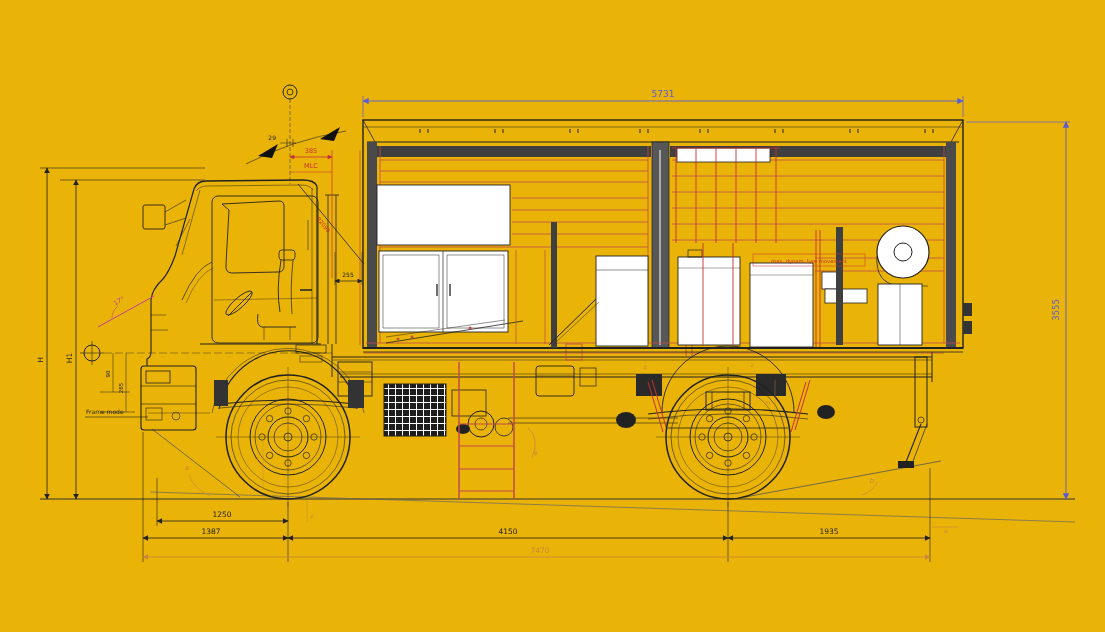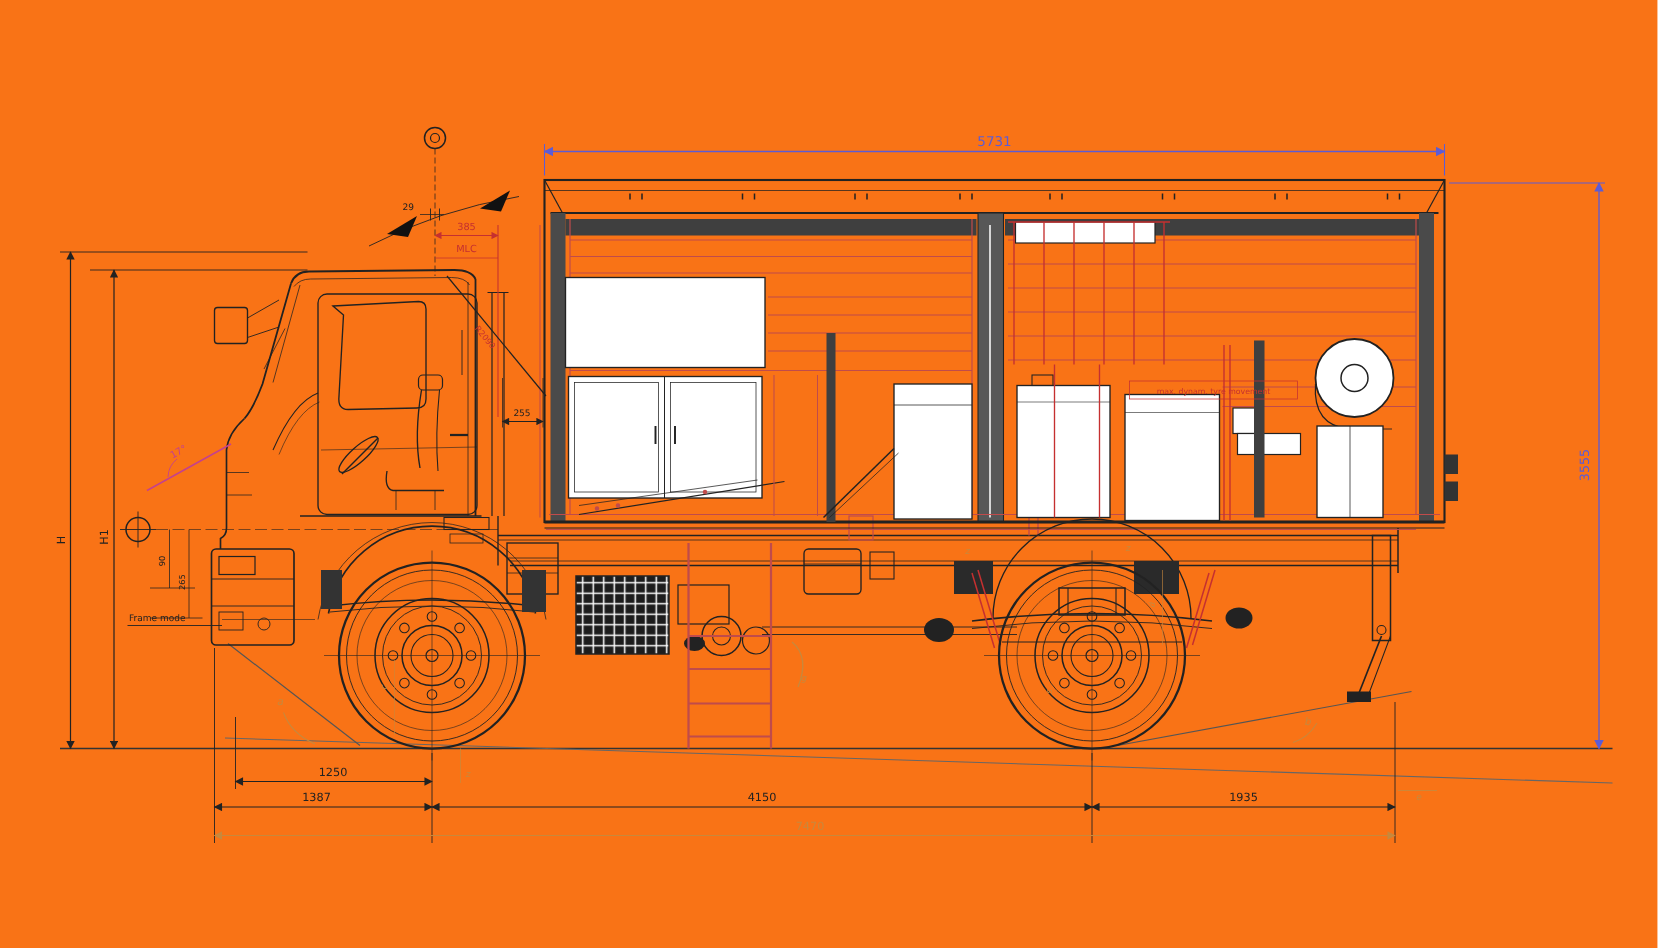--- a/index.html
+++ b/index.html
@@ -1,16 +1,16 @@
 <!DOCTYPE html>
 <html><head>
 <meta charset="utf-8">
 <style>
   html,body{margin:0;padding:0;background:#ffffff;}
-  #stage{position:relative;width:1105px;height:632px;background:#f97316;overflow:hidden;}
+  #stage{position:relative;width:1105px;height:632px;background:#eab308;overflow:hidden;}
   svg{position:absolute;left:0;top:0;}
   svg text{font-family:"DejaVu Sans","Liberation Sans",sans-serif;fill:#222;}
   .blue-t{fill:#5c5cd6;}
   .red-t{fill:#c53030;}
   .org-t{fill:#c8883c;}
   .mag-t{fill:#c4418f;}
   .k{stroke:#222;fill:none;}
   .g{stroke:#555;fill:none;}
   .r{stroke:#c04b4b;fill:none;}
   .ra{stroke:#c53030;fill:none;}

